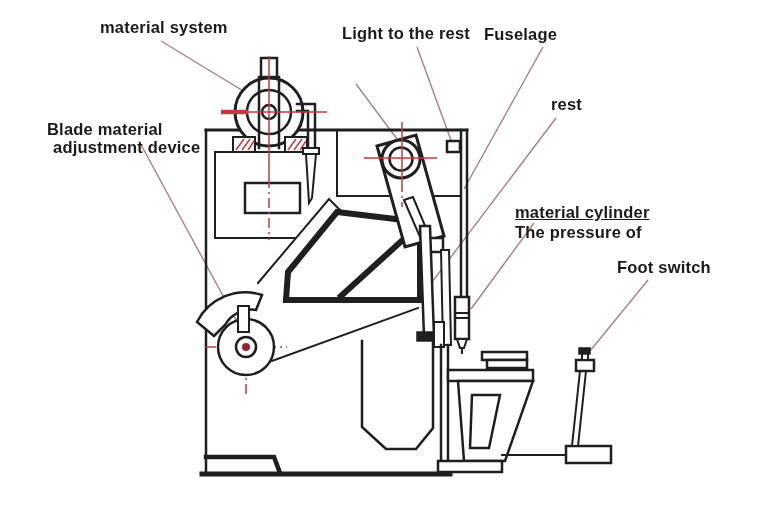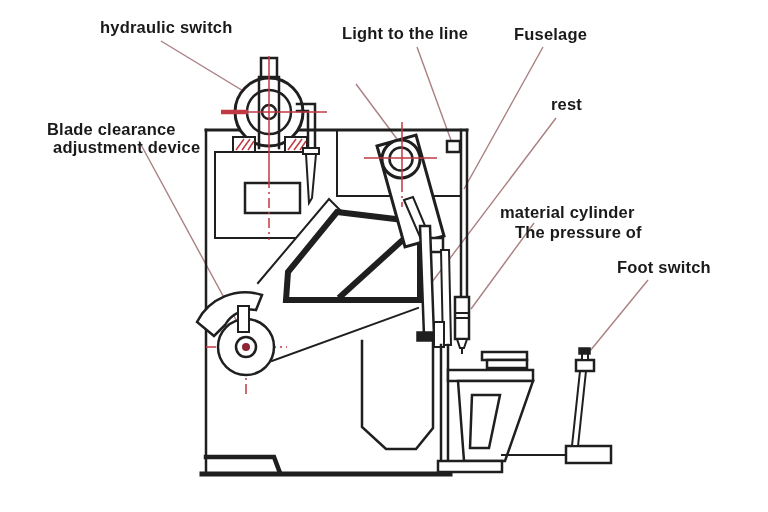--- a/index.html
+++ b/index.html
@@ -146,26 +146,26 @@
 
     <g>
       <circle class="k wf" cx="246" cy="347" r="28" stroke-width="2.5"></circle>
       <path class="k wf" d="M214,336 L197,322 A54,54 0 0 1 262,295 L256,310 A30,30 0 0 0 225,325 Z" stroke-width="2.5"></path>
       <rect class="k wf" x="238" y="306" width="11" height="26" stroke-width="2"></rect>
       <circle class="k wf" cx="246" cy="347" r="10" stroke-width="2.5"></circle>
       <circle class="dr" cx="246" cy="347" r="4"></circle>
     </g>
   </svg>
 
-  <div class="lbl" style="left:100px;top:17px;">hydraulic switch</div>
-  <div class="lbl" style="left:342px;top:23px;">Light to the line</div>
-  <div class="lbl" style="left:514px;top:24px;">Fuselage</div>
+  <div class="lbl" style="left:100px;top:17px;">material system</div>
+  <div class="lbl" style="left:342px;top:23px;">Light to the rest</div>
+  <div class="lbl" style="left:484px;top:24px;">Fuselage</div>
   <div class="lbl" style="left:544px;top:94px;margin-left:7px;">rest</div>
   <div>
     <div class="lbl" style="left:515px;top:174px;margin-top:48px;">The pressure of</div>
-    <div class="lbl" style="left:500px;top:202px;">material cylinder</div>
+    <div class="lbl" style="left:515px;top:202px;text-decoration:underline;">material cylinder</div>
   </div>
   <div class="lbl" style="left:617px;top:257px;">Foot switch</div>
   <div>
-    <div class="lbl" style="left:47px;top:119px;">Blade clearance</div>
+    <div class="lbl" style="left:47px;top:119px;">Blade material</div>
     <div class="lbl" style="left:47px;top:137px;margin-left:6px;">adjustment device</div>
   </div>
 </div>
 
 </body></html>

